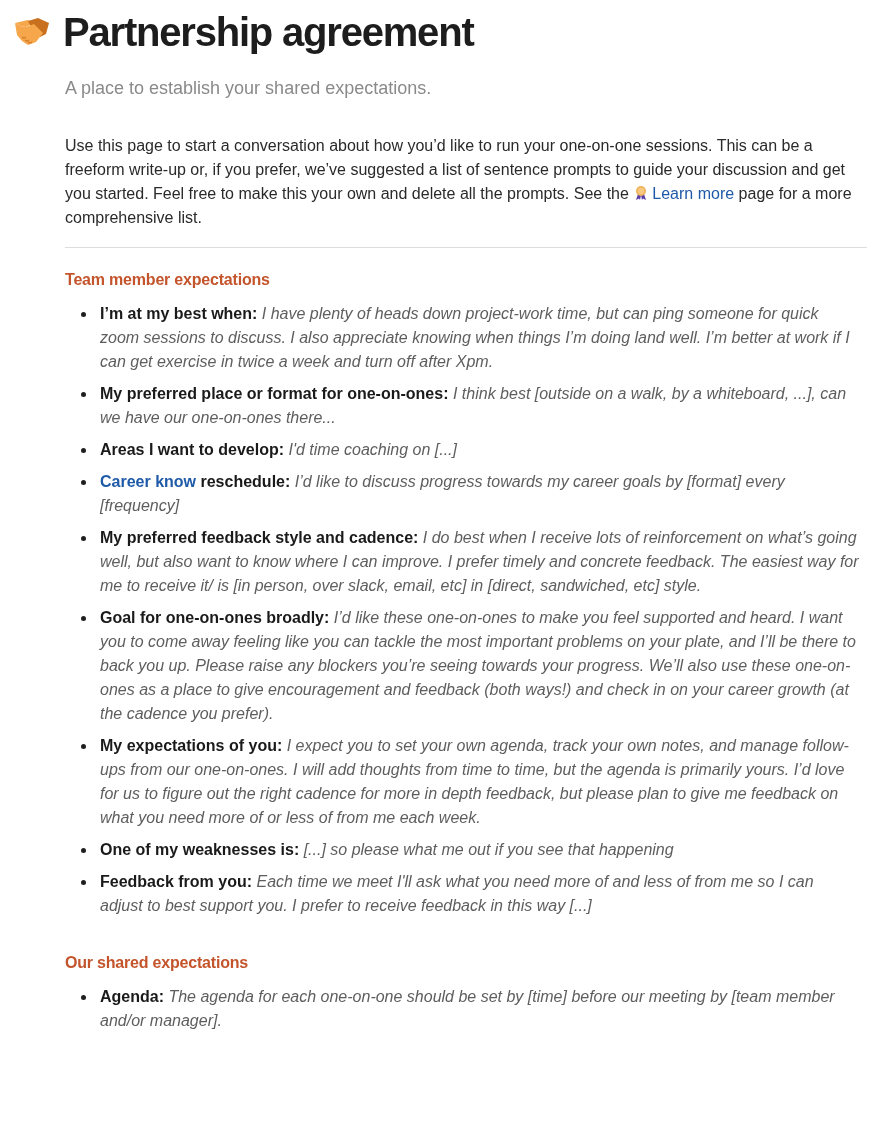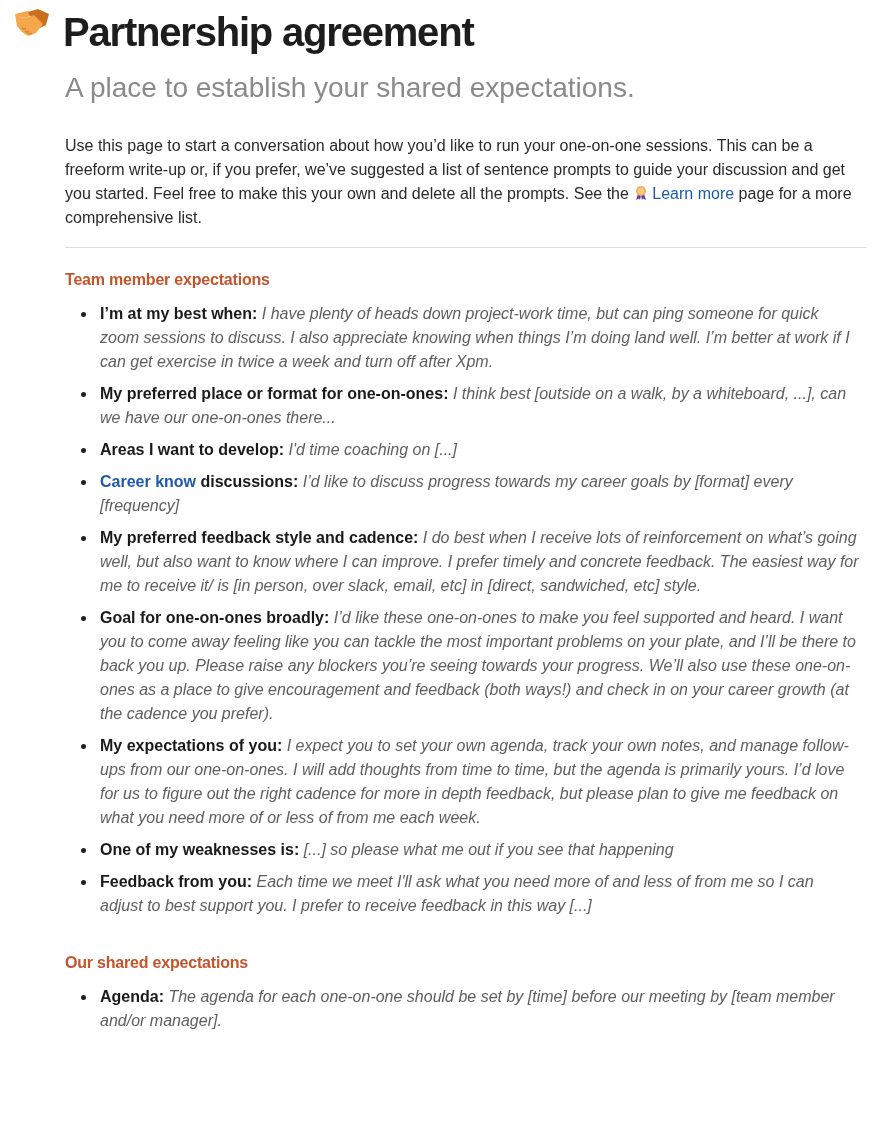--- a/index.html
+++ b/index.html
@@ -1,28 +1,28 @@
 <!DOCTYPE html>
 <html><head>
 <meta charset="utf-8">
 <style>
   html, body { margin: 0; padding: 0; background: #ffffff; }
   body {
     width: 878px; height: 1135px; overflow: hidden; position: relative;
     font-family: "Liberation Sans", "DejaVu Sans", sans-serif;
     color: #1f1f1f;
   }
-  .title-row { position: absolute; left: 14px; top: 8px; display: flex; }
+  .title-row { position: absolute; left: 14px; top: 8px; display: flex; align-items: center; }
   .title-icon { width: 36px; height: 30px; margin-right: 13px; }
   .title {
     font-size: 40px; font-weight: 700; letter-spacing: -1.2px; color: #1d1d1d;
     line-height: 48px;
   }
   .subtitle {
-    position: absolute; left: 65px; top: 74px; font-size: 28px; color: #8a8a8a;
+    position: absolute; left: 65px; top: 74px; font-size: 18px; color: #8a8a8a;
     line-height: 28px;
   }
   .content { position: absolute; left: 65px; top: 134px; width: 802px; }
   .intro {
     font-size: 16px; line-height: 24px; color: #2a2a2a;
     margin: 0;
   }
   .intro .link { color: #1e5aa8; }
   .intro .medal { display: inline-block; width: 16px; height: 16px; vertical-align: -2px; margin-right: 3px; }
   .divider { height: 1px; background: #dddddd; margin: 17px 0 0 0; border: none; }
@@ -65,21 +65,21 @@
         <circle cx="8" cy="6" r="5" fill="#f2b25a"></circle>
         <circle cx="8" cy="6" r="3.2" fill="#f7c983"></circle>
       </svg><span class="link">Learn more</span><span> page for a more comprehensive list.</span></p>
   <hr class="divider">
 
   <h2>Team member expectations</h2>
   <ul>
     <li><span class="lbl">I’m at my best when:</span><span class="txt"> I have plenty of heads down project-work time, but can ping someone for quick zoom sessions to discuss. I also appreciate knowing when things I’m doing land well. I’m better at work if I can get exercise in twice a week and turn off after Xpm.</span></li>
     <li><span class="lbl">My preferred place or format for one-on-ones:</span><span class="txt">  I think best [outside on a walk, by a whiteboard, ...], can we have our one-on-ones there...</span></li>
     <li><span class="lbl">Areas I want to develop:</span><span class="txt"> I'd time coaching on [...]</span></li>
-    <li><span class="lbl"><span class="link">Career know</span><span> discussions:</span></span><span class="txt">  I’d like to discuss progress towards my career goals by [format] every [frequency]</span></li>
+    <li><span class="lbl"><span class="link">Career know</span><span> reschedule:</span></span><span class="txt">  I’d like to discuss progress towards my career goals by [format] every [frequency]</span></li>
     <li><span class="lbl">My preferred feedback style and cadence:</span><span class="txt"> I do best when I receive lots of reinforcement on what’s going well, but also want to know where I can improve. I prefer timely and concrete feedback. The easiest way for me to receive it/ is [in person, over slack, email, etc] in [direct, sandwiched, etc] style.</span></li>
   </ul>
 
   <ul>
     <li><span class="lbl">Goal for one-on-ones broadly:</span><span class="txt"> I’d like these one-on-ones to make you feel supported and heard. I want you to come away feeling like you can tackle the most important problems on your plate, and I’ll be there to back you up. Please raise any blockers you’re seeing towards your progress. We’ll also use these one-on-ones as a place to give encouragement and feedback (both ways!) and check in on your career growth (at the cadence you prefer).</span></li>
     <li><span class="lbl">My expectations of you:</span><span class="txt"> I expect you to set your own agenda, track your own notes, and manage follow-ups from our one-on-ones. I will add thoughts from time to time, but the agenda is primarily yours. I’d love for us to figure out the right cadence for more in depth feedback, but please plan to give me feedback on what you need more of or less of from me each week.</span></li>
     <li><span class="lbl">One of my weaknesses is:</span><span class="txt"> [...] so please what me out if you see that happening</span></li>
     <li><span class="lbl">Feedback from you:</span><span class="txt"> Each time we meet I'll ask what you need more of and less of from me so I can adjust to best support you. I prefer to receive feedback in this way [...]</span></li>
   </ul>
 

